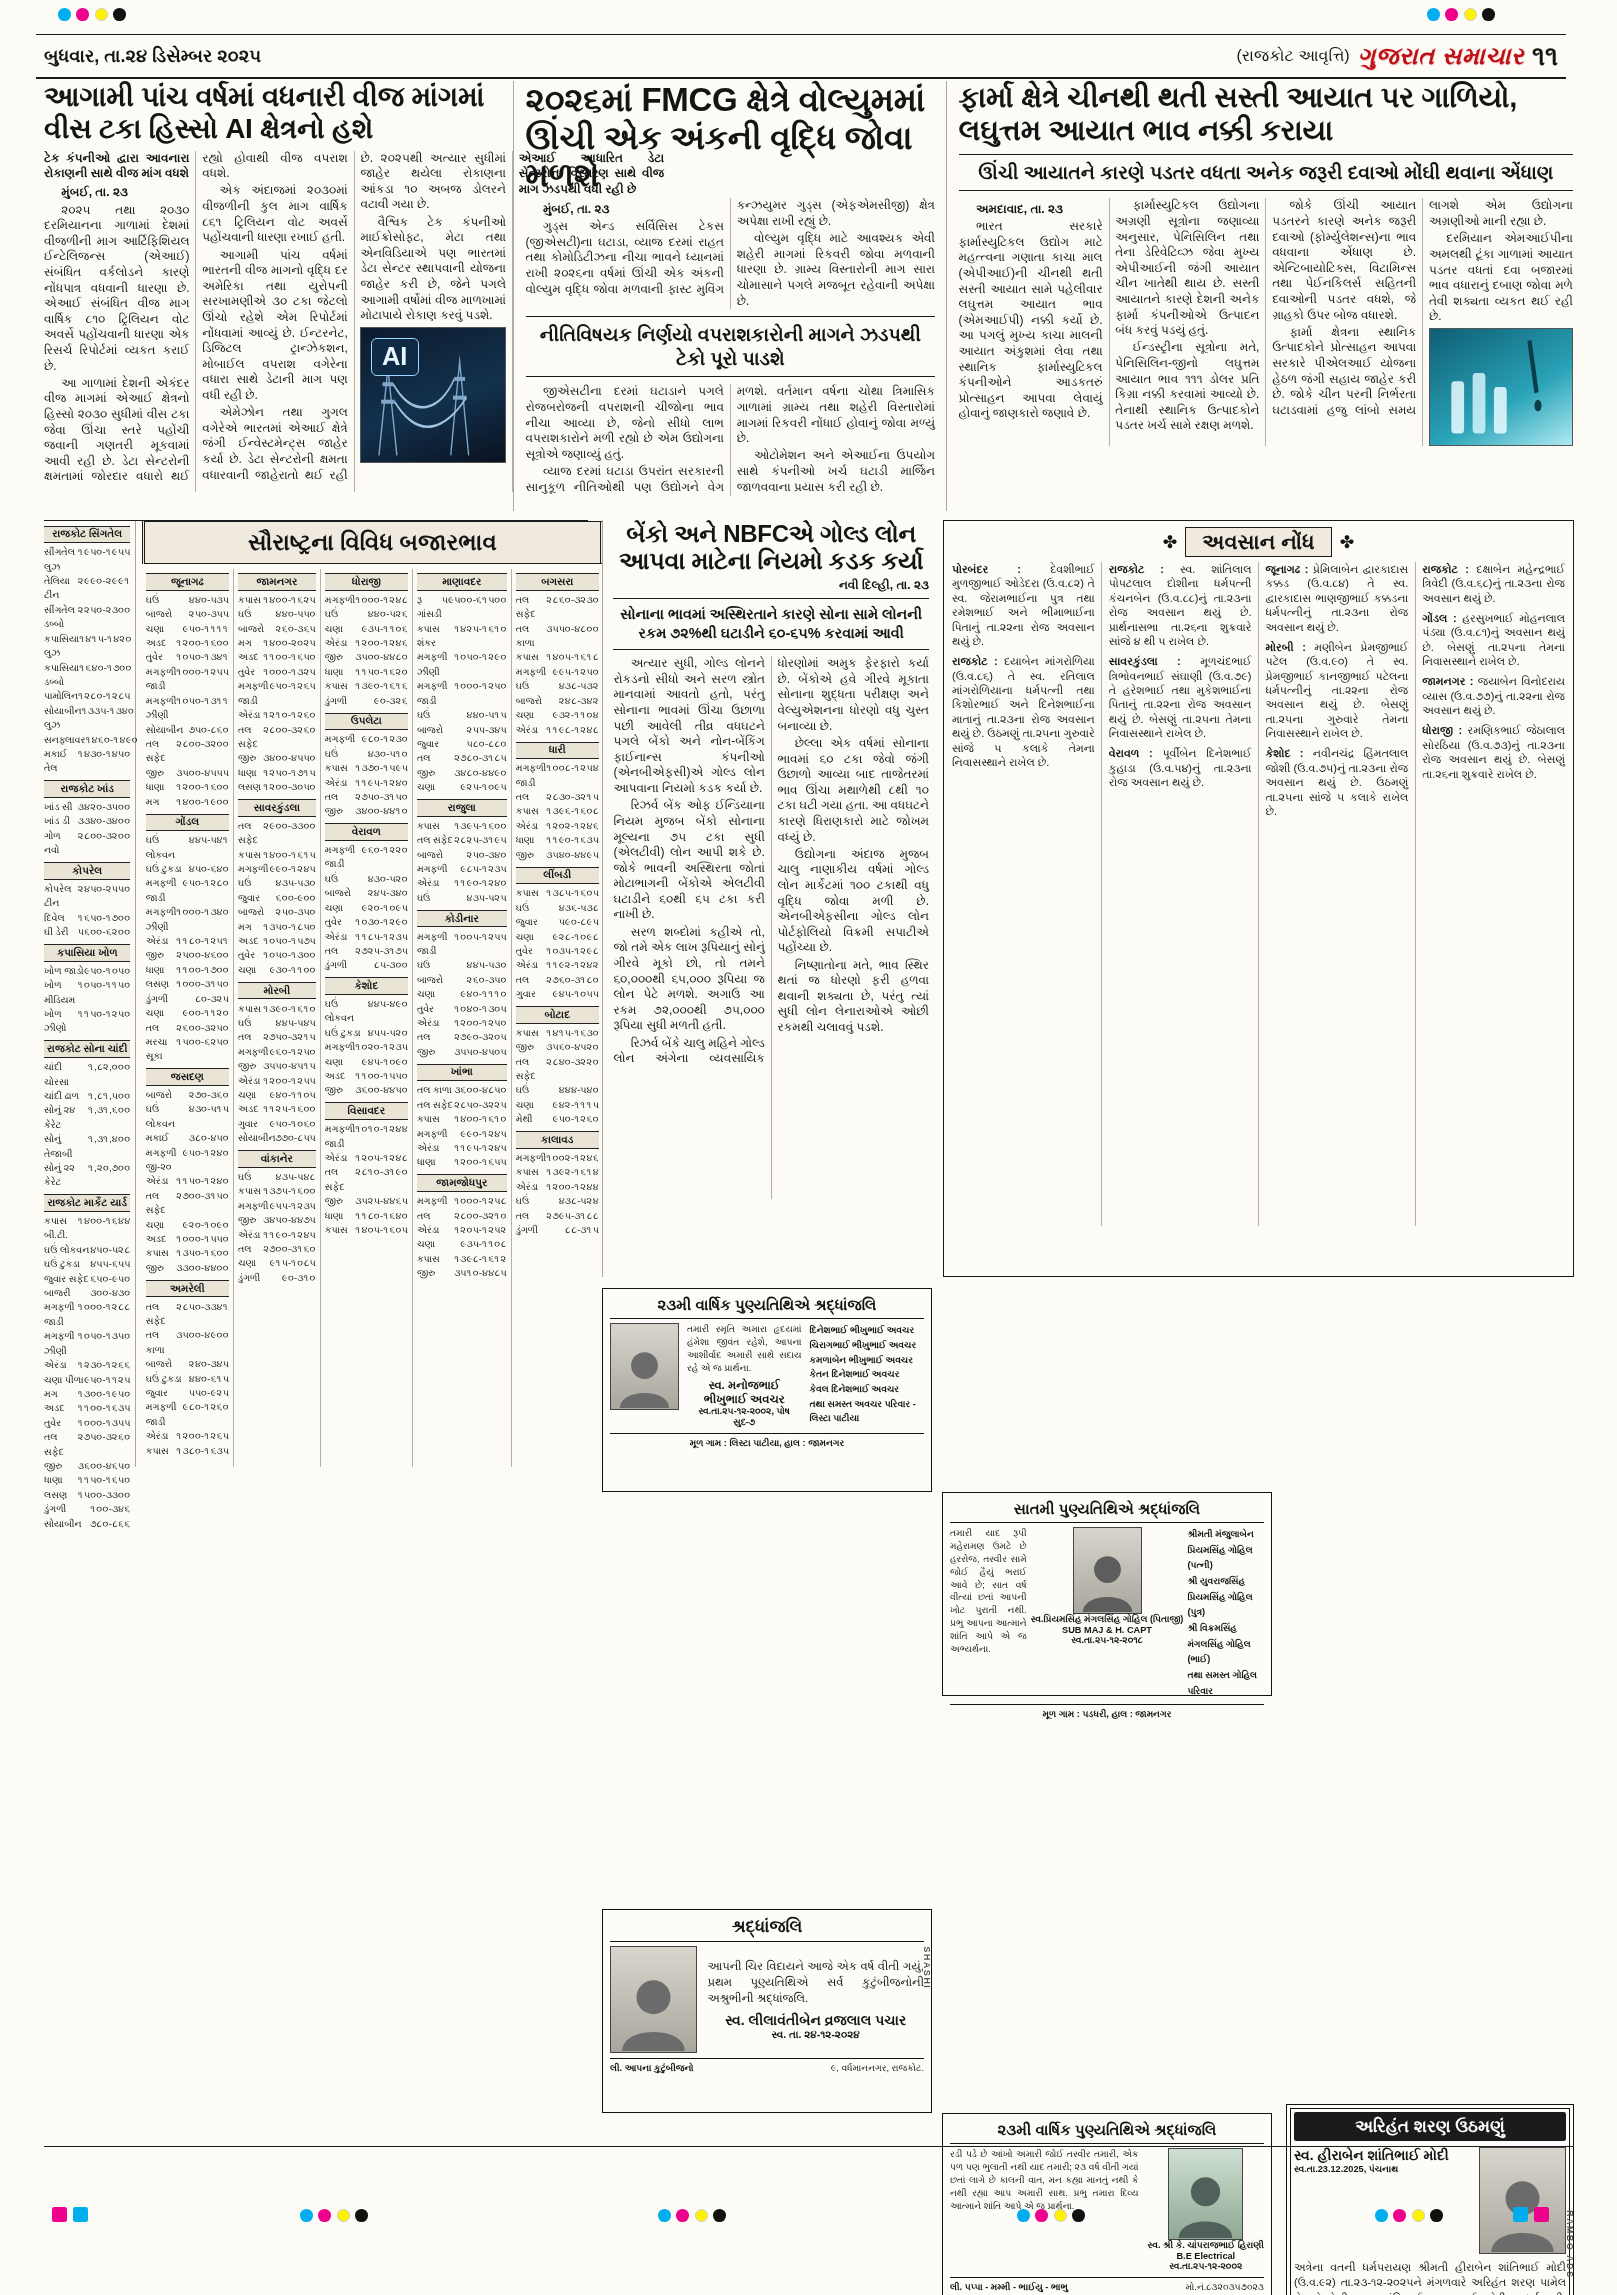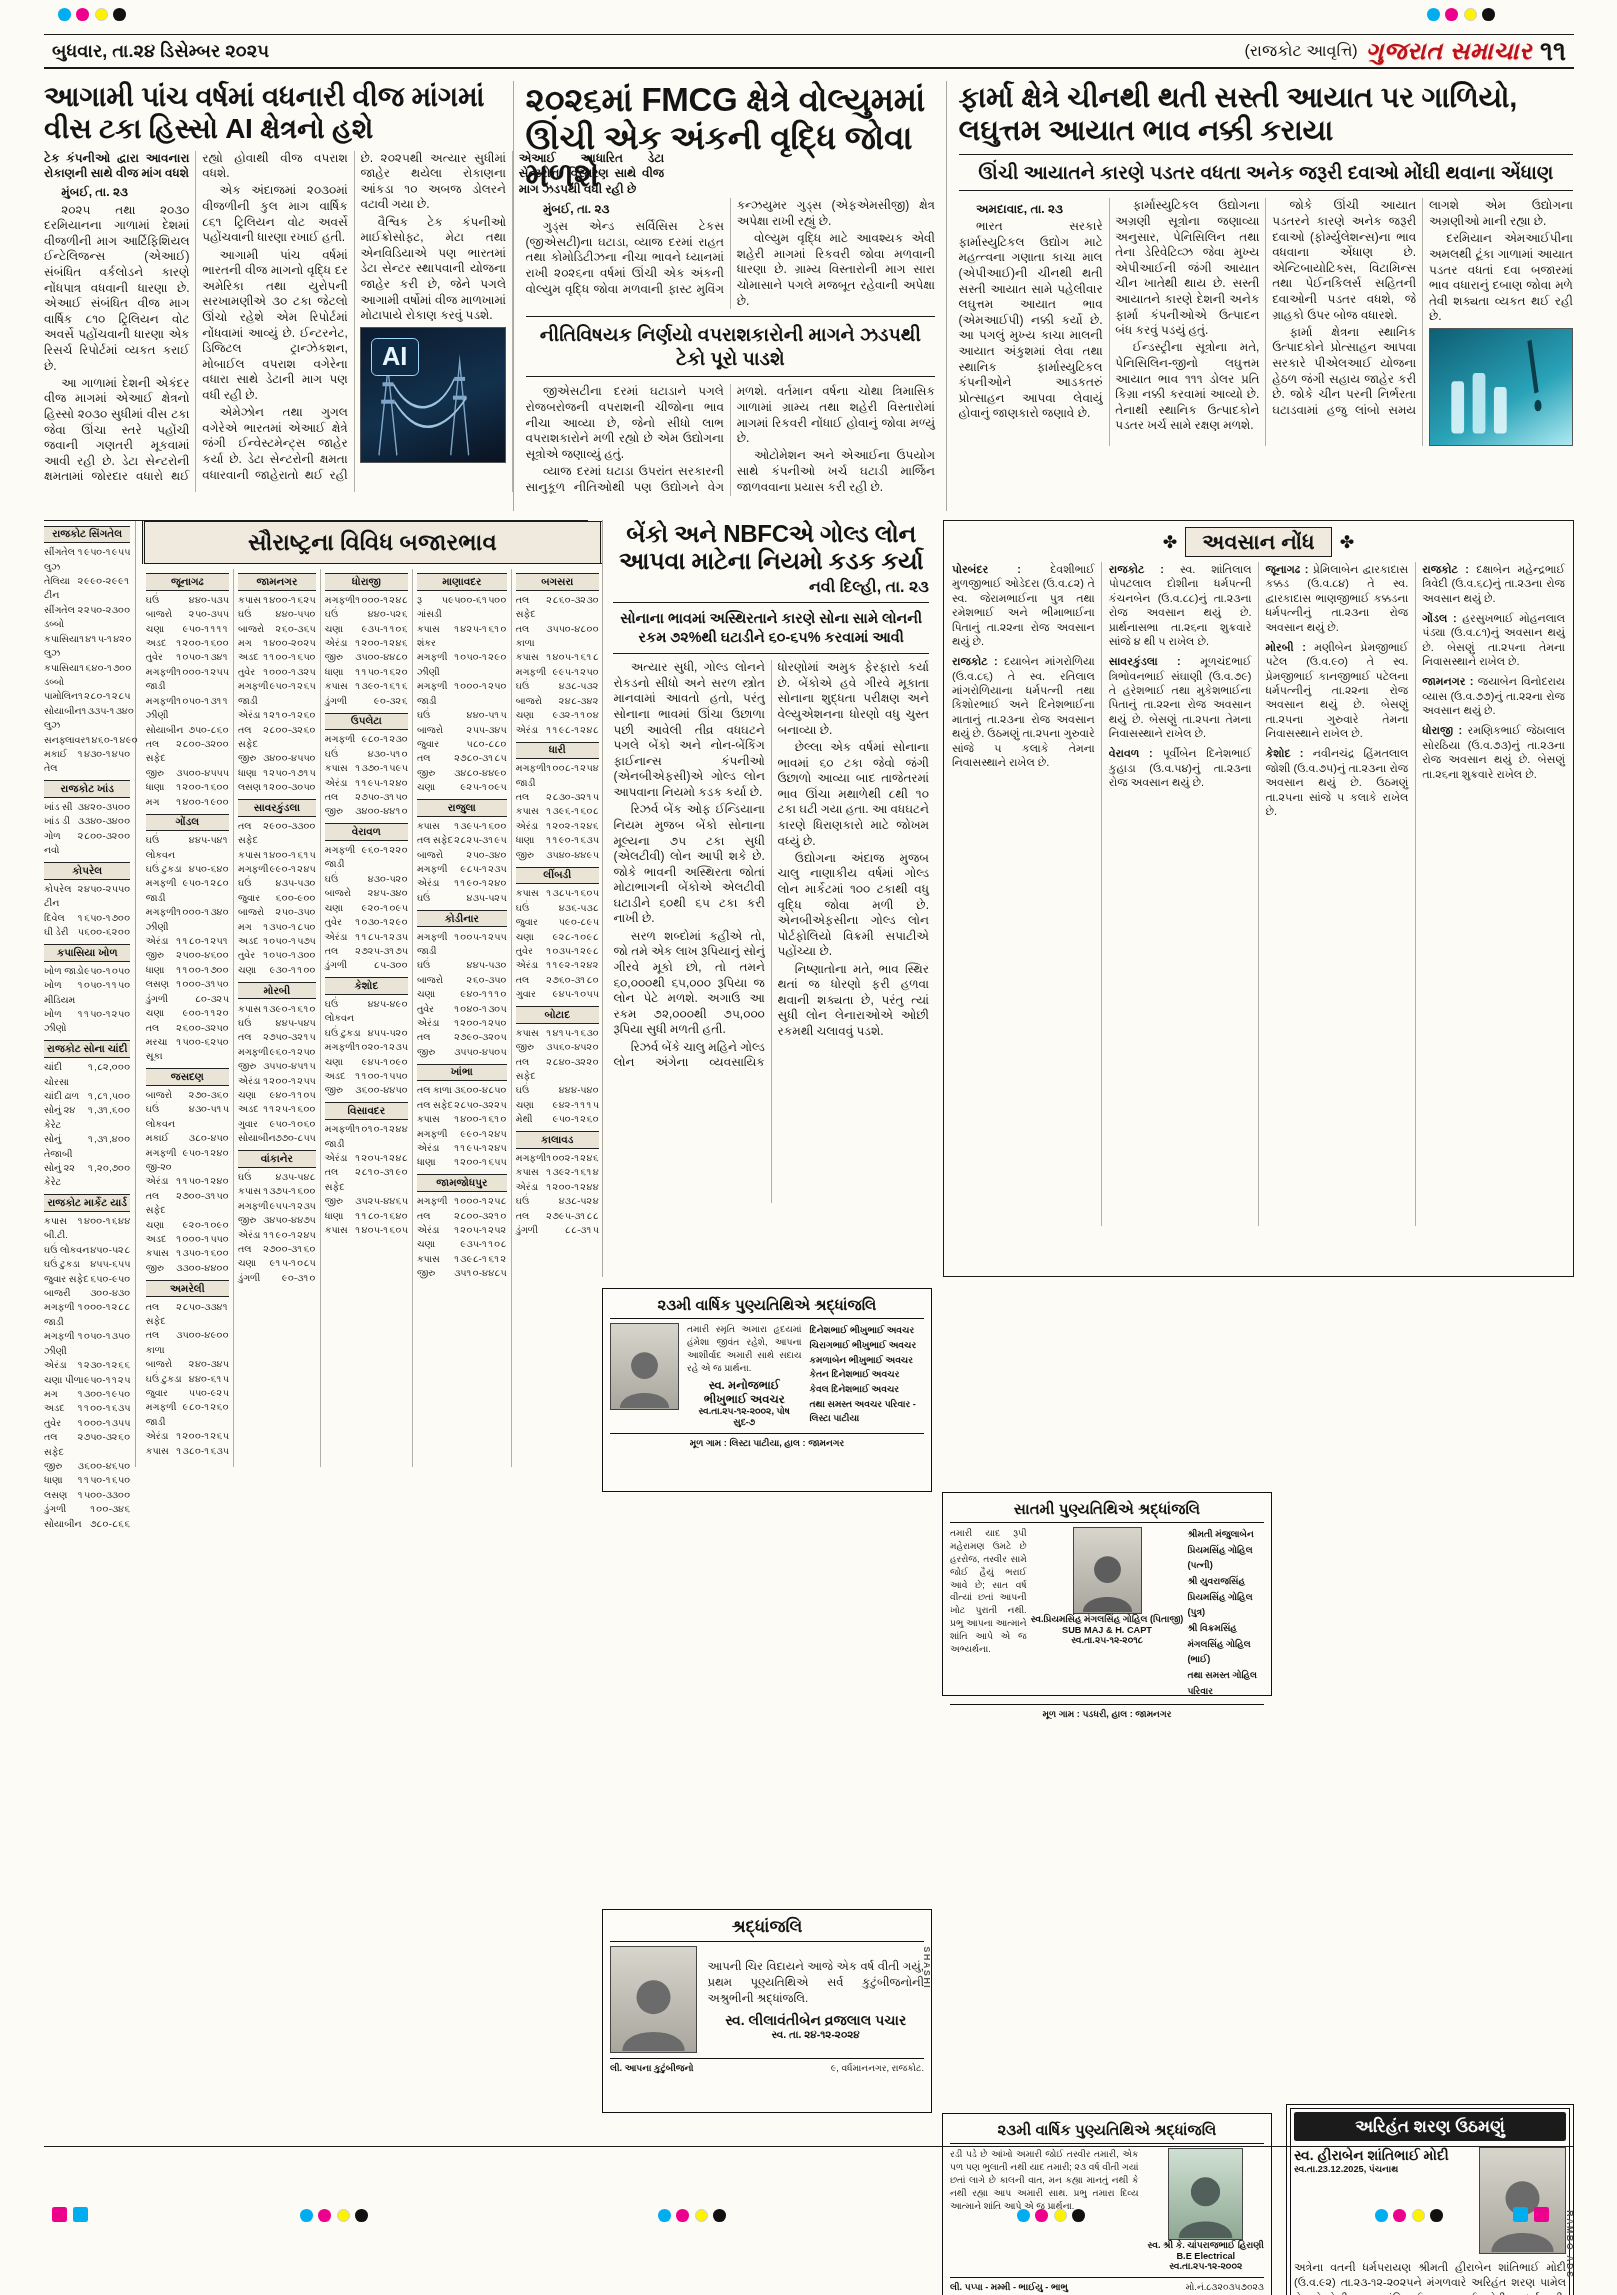--- a/index.html
+++ b/index.html
@@ -19,21 +19,21 @@
   .m-ed{font-size:16px}
   .m-logo{font-size:24px;font-weight:800;color:#bf1218;font-style:italic;letter-spacing:0.6px;
           text-shadow:0.6px 0.6px 0 #f3c9c9}
   .m-page{font-size:26.6px;font-weight:800}
   
   .hl{font-weight:800;line-height:1.14;letter-spacing:-0.3px}
   .hl-ai{font-size:28px}
   .hl-fmcg{font-size:33px}
   .hl-ph{font-size:29px}
   .hl-gold{font-size:24px;text-align:center}
-  .dateline{font-weight:bold;text-align:right;font-size:16px;margin:3.5px 0 1.2px}
+  .dateline{font-weight:bold;text-align:right;font-size:12px;margin:3.5px 0 1.2px}
   .body-cols p{font-size:12px;line-height:15.6px;text-align:justify;text-indent:17.3px;margin-bottom:1.7px}
   .cols3{column-count:3;column-gap:12.7px;column-rule:0.6px solid #b3b0a8;margin-top:5.8px}
   .cols2{column-count:2;column-gap:12.7px;column-rule:0.6px solid #b3b0a8;margin-top:4.6px}
   .cols4{column-count:4;column-gap:12.7px;column-rule:0.6px solid #b3b0a8;margin-top:5.8px}
   .colsN4{column-count:4;column-gap:14px;column-rule:0.6px solid #b3b0a8}
   .lead{font-weight:800;font-size:13.3px;line-height:17.3px;text-indent:0 !important;text-align:justify}
   .subhead{border-top:1.7px solid #1b1b1b;border-bottom:1.7px solid #1b1b1b;padding:5.8px 3.5px;
            font-size:19px;font-weight:800;text-align:center;line-height:1.25;margin:7px 0}
   .leadbox{border-top:1.2px solid #1b1b1b;border-bottom:1.2px solid #1b1b1b;padding:5.8px 4.6px;
            font-size:14.4px;font-weight:800;text-align:center;line-height:1.35;margin:5.8px 0}
@@ -95,21 +95,21 @@
     <div class="regdot" style="background:#FFF200;border:0.6px solid #ccc"></div>
       <div class="regdot" style="background:#111"></div>
   </div>
   <div class="sec regrow" style="left:1427px;top:8px">
     <div class="regdot" style="background:#00AEEF"></div>
       <div class="regdot" style="background:#EC008C"></div>
     <div class="regdot" style="background:#FFF200;border:0.6px solid #ccc"></div>
       <div class="regdot" style="background:#111"></div>
   </div>
 
-  <div class="sec masthead" style="left:44px;top:34px;width:1530px;height:35px">
+  <div class="sec masthead" style="left:36px;top:34px;width:1530px;height:45px">
     <span class="m-date">બુધવાર, તા.૨૪ ડિસેમ્બર ૨૦૨૫</span>
     <span class="m-right">
       <span class="m-ed">(રાજકોટ આવૃત્તિ)</span>
       <span class="m-logo">ગુજરાત સમાચાર</span>
       <span class="m-page">૧૧</span>
     </span>
   </div>
 
   <article class="sec" style="left:44px;top:81px;width:462px;height:430px">
     <h1 class="hl hl-ai">આગામી પાંચ વર્ષમાં વધનારી વીજ માંગમાં વીસ ટકા હિસ્સો AI ક્ષેત્રનો હશે</h1>

